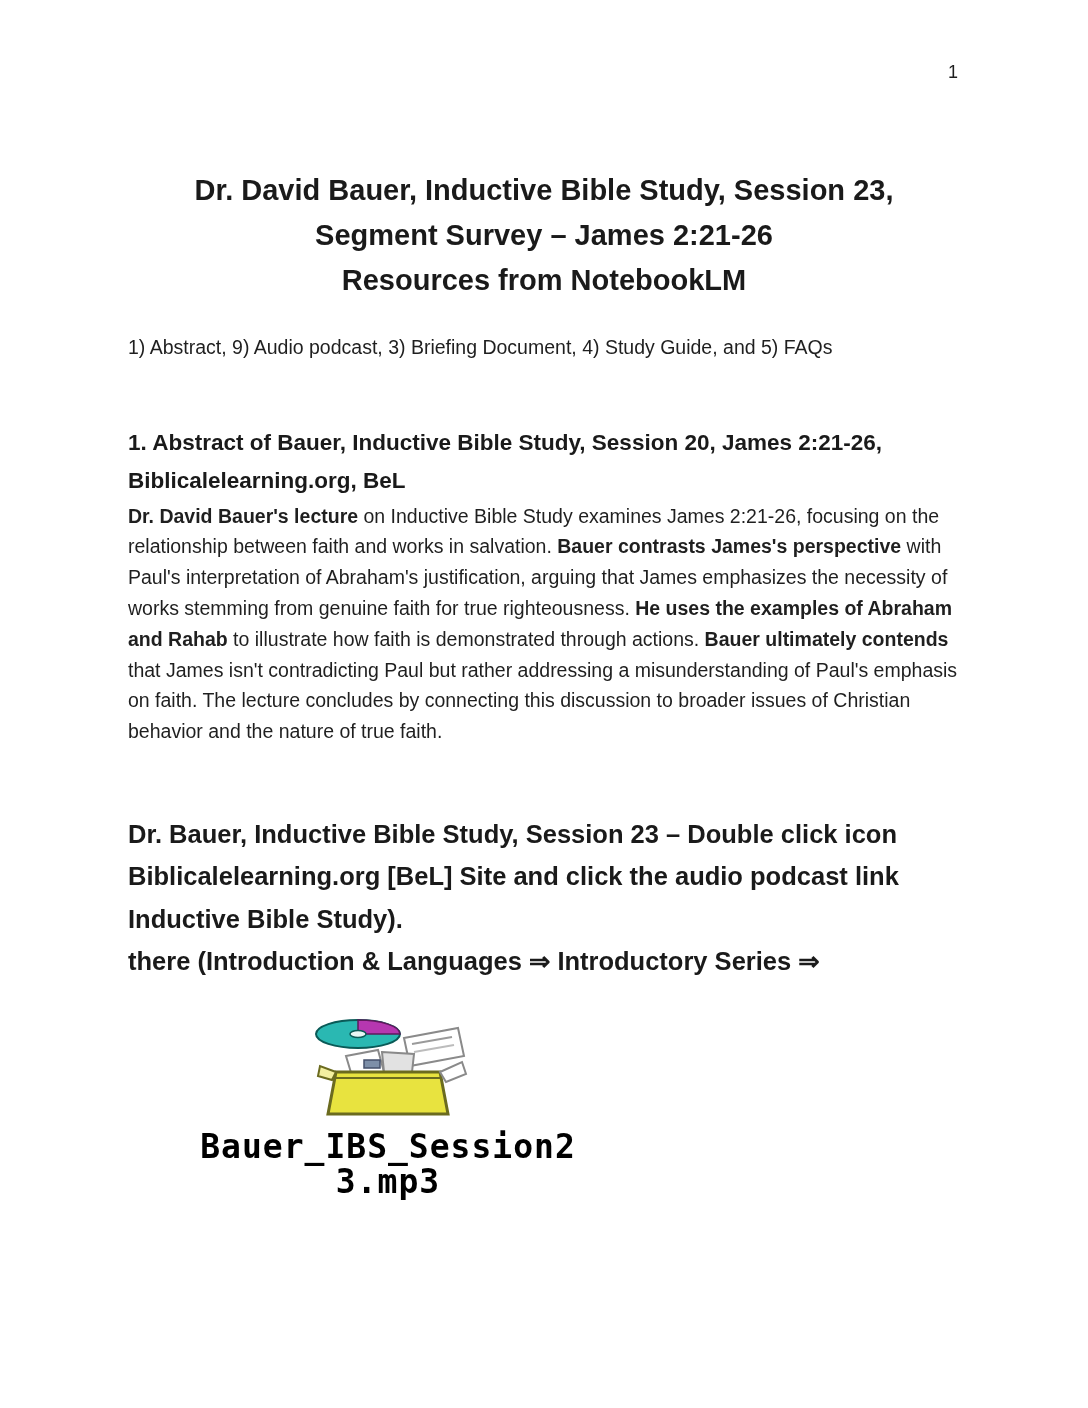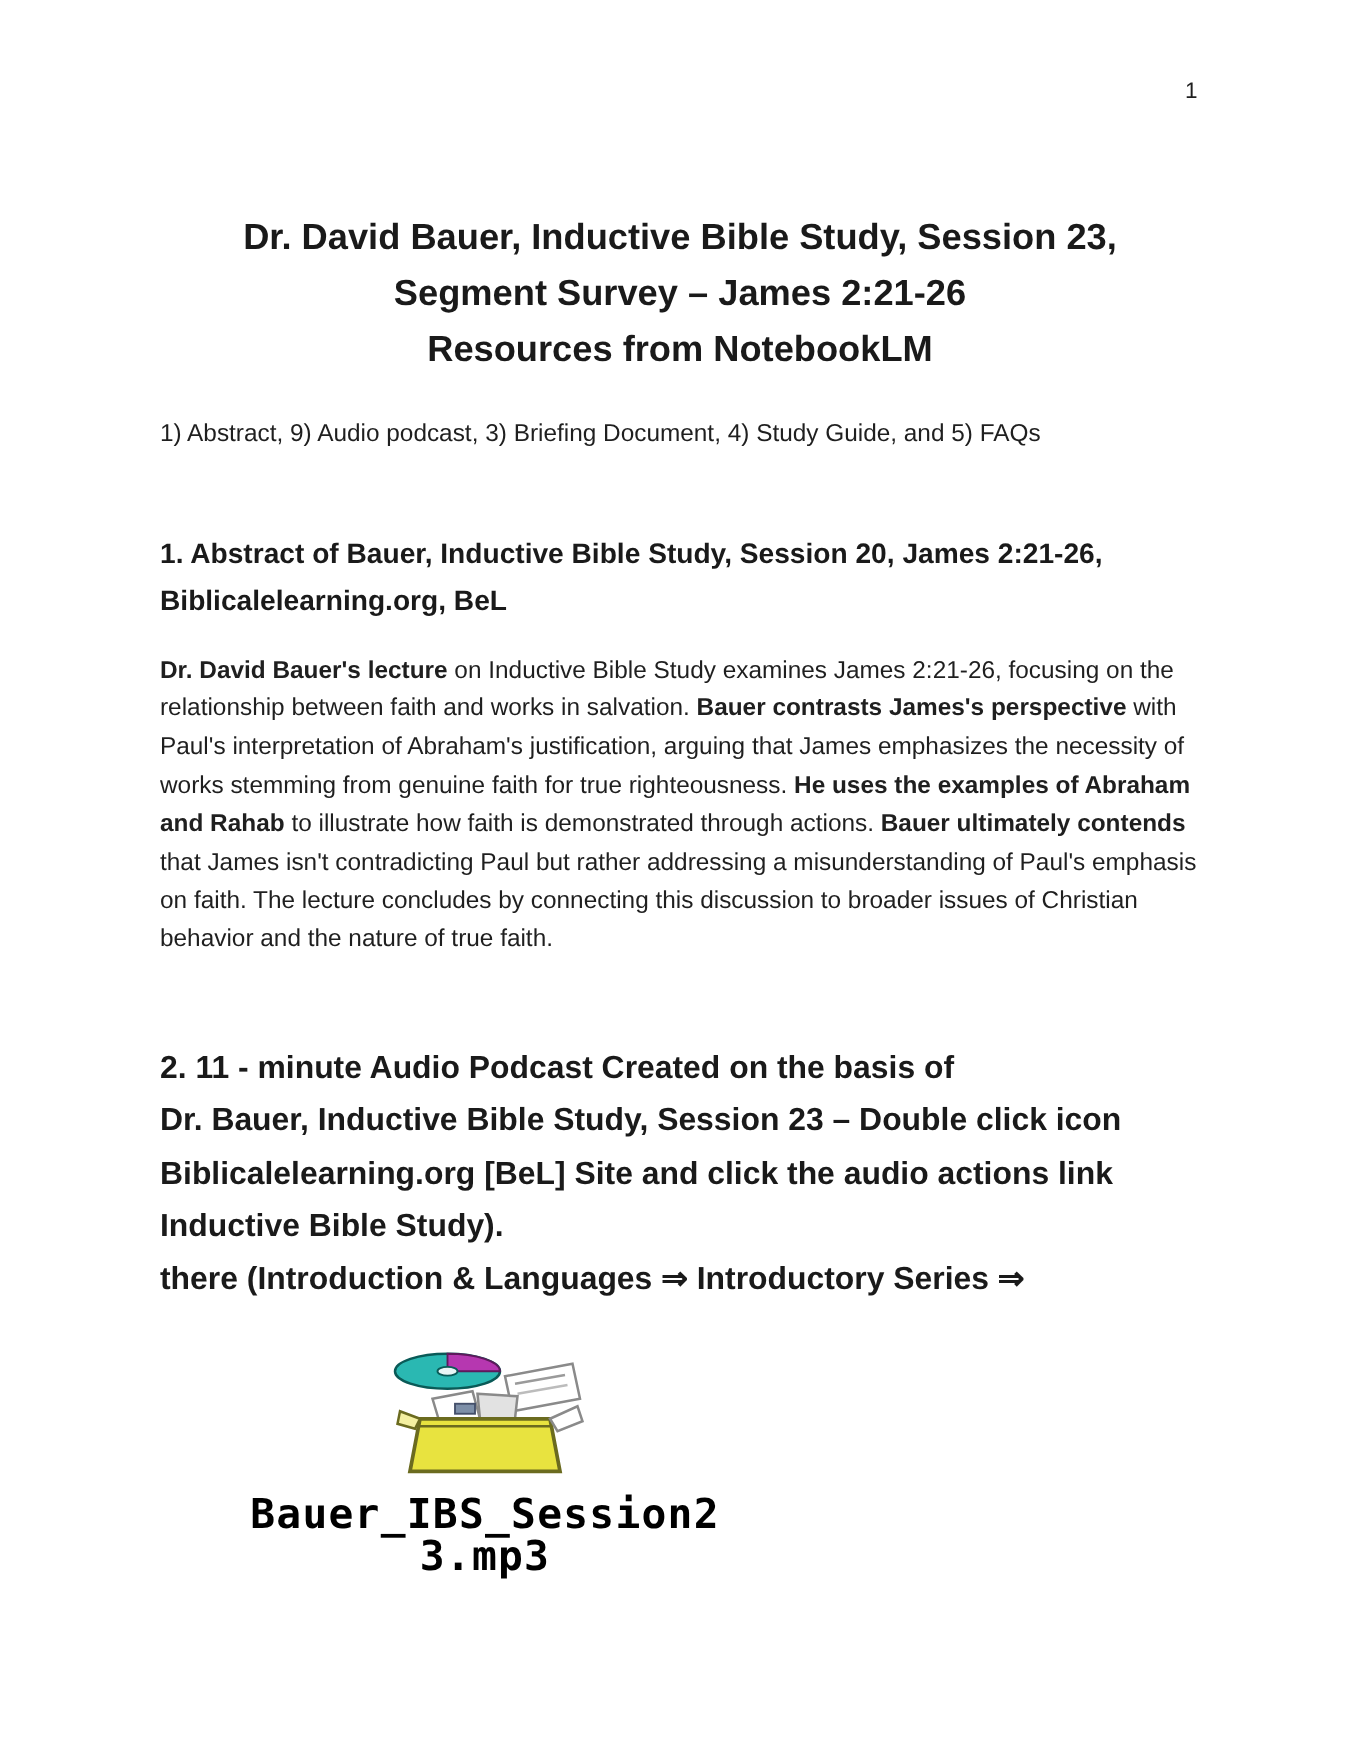--- a/index.html
+++ b/index.html
@@ -39,21 +39,20 @@
     color: #1f1f1f;
   }
   .section1-heading {
     margin-top: 62px;
     font-size: 22.5px;
     font-weight: bold;
     line-height: 1.7;
     color: #1a1a1a;
   }
   .abstract-paragraph {
-    margin-top: 20px;
     font-size: 19.5px;
     line-height: 1.58;
     color: #1f1f1f;
     max-width: 834px;
   }
   .abstract-paragraph .b { font-weight: bold; }
   .section2-heading {
     margin-top: 66px;
     font-size: 25.5px;
     font-weight: bold;
@@ -100,23 +99,22 @@
     <div class="subtitle">1) Abstract, 9) Audio podcast, 3) Briefing Document, 4) Study Guide, and 5) FAQs</div>
 
     <div class="section1-heading">
         <div>1. Abstract of Bauer, Inductive Bible Study, Session 20, James 2:21-26,</div>
         <div>Biblicalelearning.org, BeL</div>
       </div>
 
     <div class="abstract-paragraph"><span class="b">Dr. David Bauer's lecture</span><span> on Inductive Bible Study examines James 2:21-26, focusing on the relationship between faith and works in salvation. </span><span class="b">Bauer contrasts James's perspective</span><span> with Paul's interpretation of Abraham's justification, arguing that James emphasizes the necessity of works stemming from genuine faith for true righteousness. </span><span class="b">He uses the examples of Abraham and Rahab</span><span> to illustrate how faith is demonstrated through actions. </span><span class="b">Bauer ultimately contends</span><span> that James isn't contradicting Paul but rather addressing a misunderstanding of Paul's emphasis on faith. The lecture concludes by connecting this discussion to broader issues of Christian behavior and the nature of true faith.</span></div>
 
     <div class="section2-heading">
-        <div>2.  11 - minute Audio Podcast Created on the basis of</div>
         <div>Dr. Bauer, Inductive Bible Study, Session 23 –  Double click icon</div>
-        <div>Biblicalelearning.org [BeL] Site and click the audio actions link</div>
+        <div>Biblicalelearning.org [BeL] Site and click the audio podcast link</div>
         <div>Inductive Bible Study).</div>
         <div>there (Introduction &amp; Languages ⇒ Introductory Series ⇒</div>
       </div>
 
     <div class="attachment">
       <span class="attachment-icon-wrap">
         <svg width="160" height="108" viewBox="0 0 160 108" xmlns="http://www.w3.org/2000/svg" aria-hidden="true">
 
           <polygon points="96,26 150,16 156,44 102,54" fill="#ffffff" stroke="#8a8a8a" stroke-width="2"></polygon>
           <line x1="104" y1="32" x2="144" y2="25" stroke="#9a9a9a" stroke-width="2"></line>

